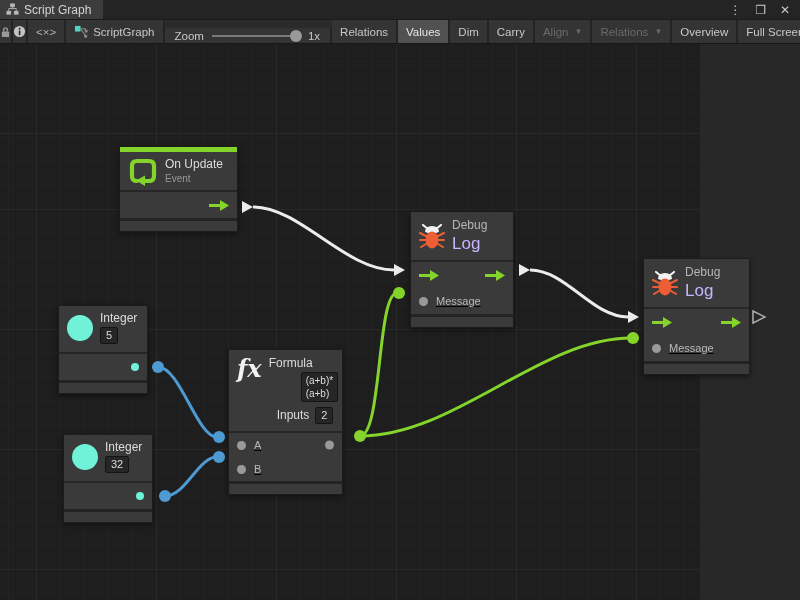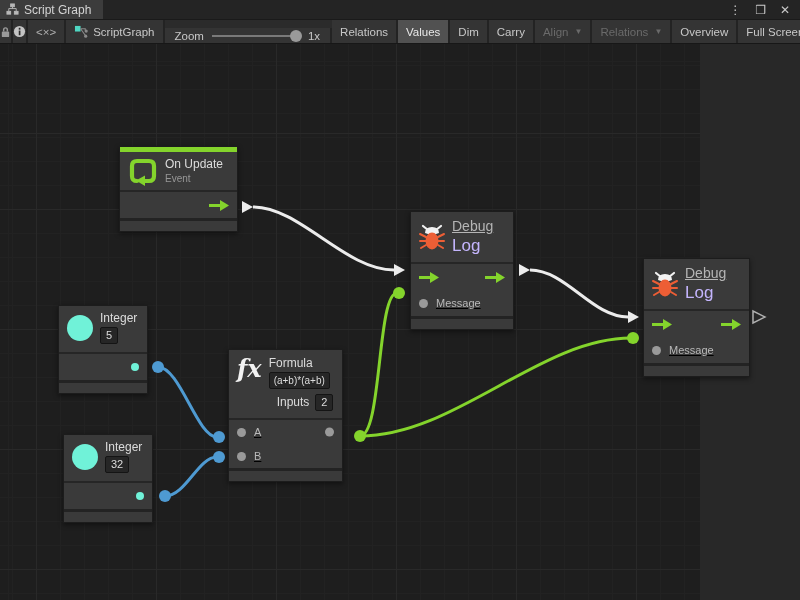--- a/index.html
+++ b/index.html
@@ -41,34 +41,34 @@
     background-position: 36px 0px, 0px 90px, 12px 0px, 0px 18px; }
 
   
   .node { position:absolute; background:#3a3a3a; border:1px solid #1c1c1c;
           box-shadow:0 2px 5px rgba(0,0,0,.45); }
   .strip { height:5px; background:#84d42c; }
   .hdr { display:flex; align-items:center; gap:7px; padding:4px 8px; }
   .hdr .tcol { display:flex; flex-direction:column; gap:2px; }
   .title { font-size:12px; color:#dcdcdc; line-height:13px; }
   .subtitle { font-size:10px; color:#979797; }
-  .cat { font-size:14px; color:#b5b5b5;text-decoration:underline; }
+  .cat { font-size:12px; color:#b5b5b5; }
   .title-lg { font-size:17px; color:#c4b5fd; }
   .divider { height:2px; background:#262626; }
   .gap { height:3px; background:#232323; }
   .row { height:26px; display:flex; align-items:center; padding:0 8px; position:relative;text-decoration:underline; }
   .row.h24 { height:24px; }
   .footer { height:10px; background:#3a3a3a; }
   .port-dot { width:9px; height:9px; border-radius:50%; background:#9a9a9a; flex:0 0 auto; }
   .port-dot.teal { background:#70f2d8; width:8px; height:8px; }
   .port-label { font-size:11px; color:#b9b9b9; margin-left:8px; }
   .out-dot { position:absolute; right:8px; top:50%; transform:translateY(-50%); }
   .vfield { display:inline-block; background:#262626; border:1px solid #141414; border-radius:2px;
             color:#dcdcdc; font-size:11px; padding:1px 5px; line-height:13px; align-self:flex-start; }
-  .vfield.expr { font-size:10px; padding:1px 4px; }
+  .vfield.expr { font-size:10px; padding:1px 4px;margin-left:32px; }
   .inputs-line { display:flex; align-items:center; gap:6px; margin-top:3px;padding-left:8px; }
   .teal-circle { width:26px; height:26px; border-radius:50%; background:#70f2d8; flex:0 0 auto; }
   .fx { font-family:"DejaVu Serif", serif; font-style:italic; font-weight:bold; font-size:24px;
         color:#f2f2f2; line-height:24px; }
   .arrow-l { margin-right:auto; }
   .arrow-r { margin-left:auto; }
 
   svg.wires { position:absolute; left:0; top:0; width:800px; height:556px; pointer-events:none; }
 </style>
 </head>

